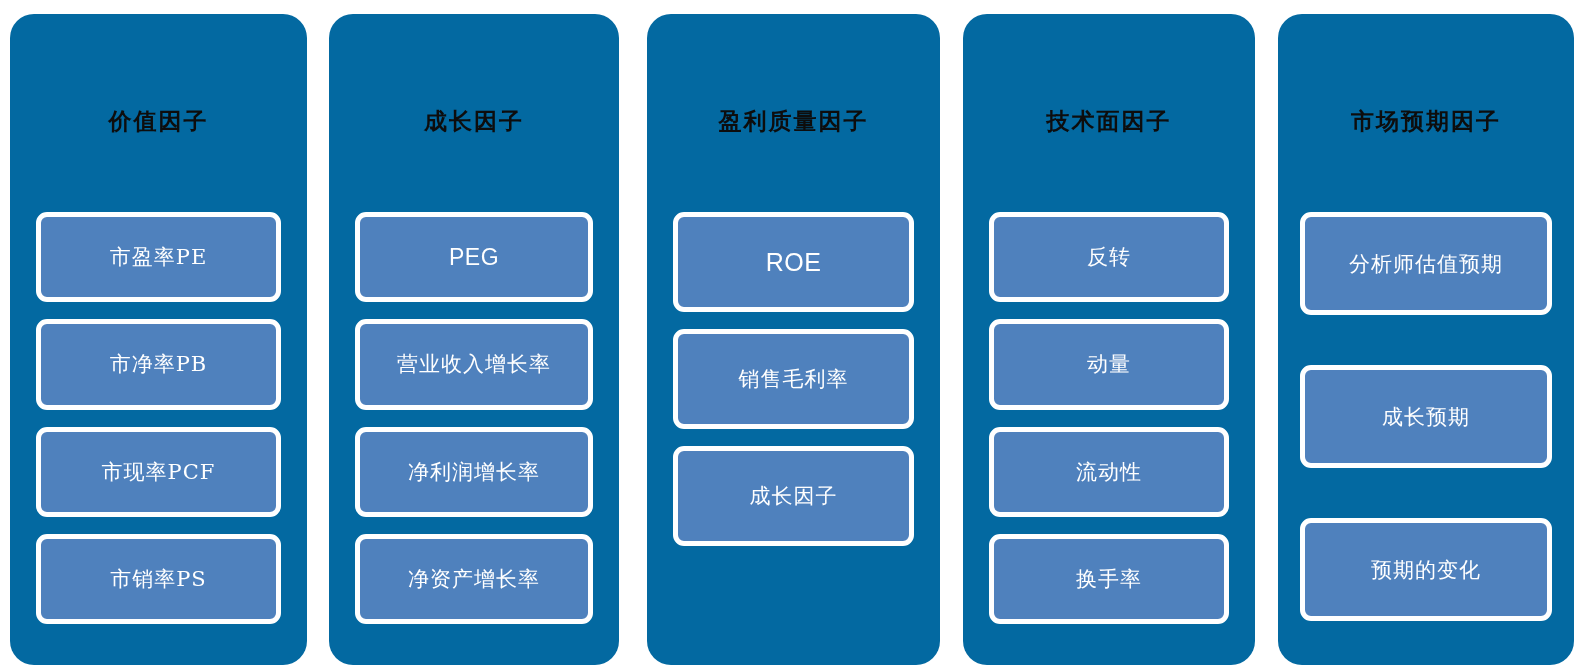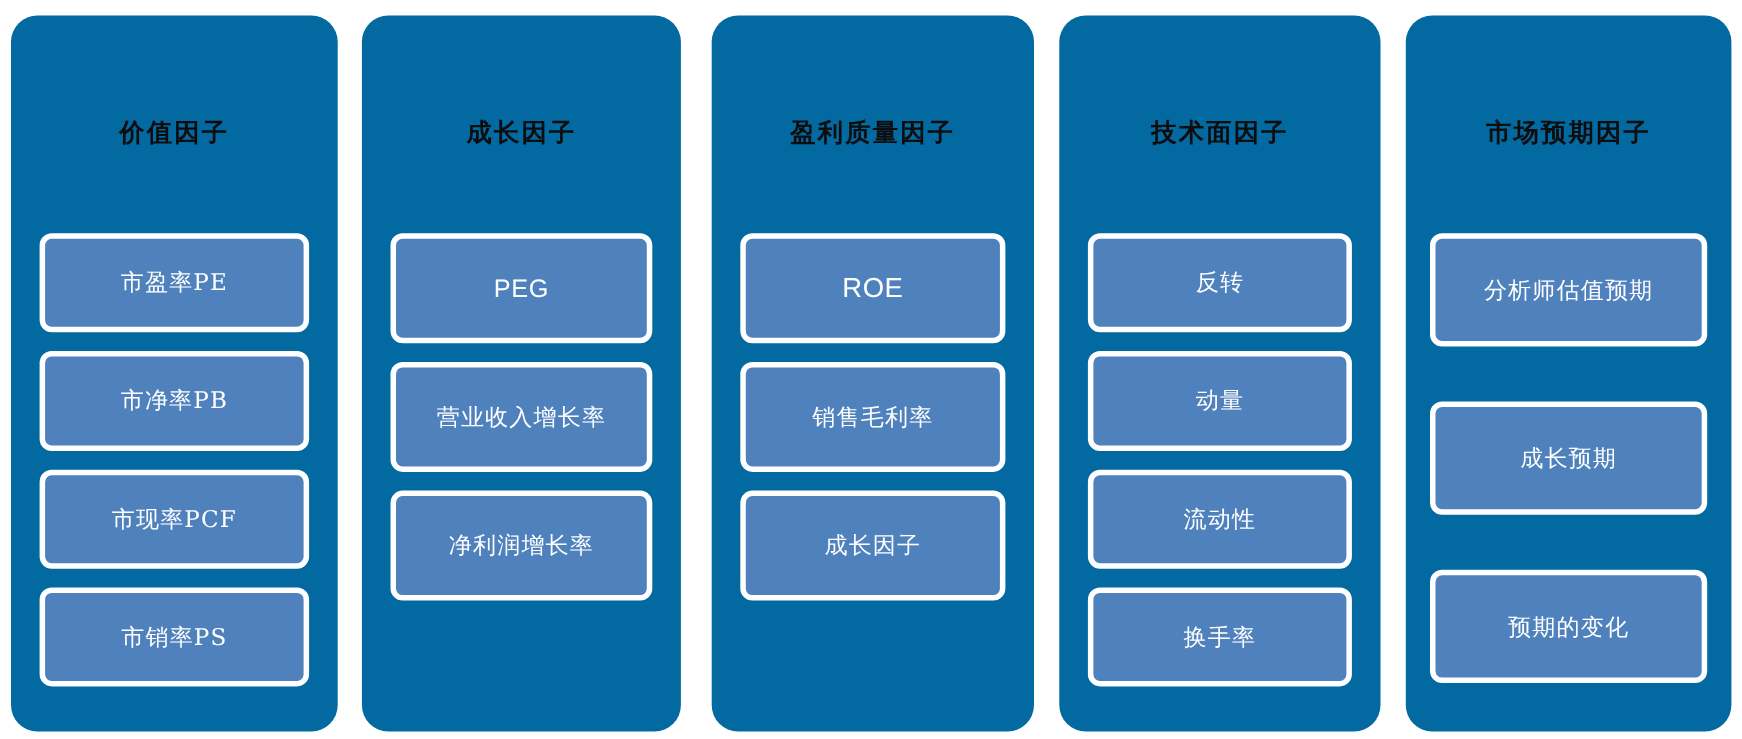--- a/index.html
+++ b/index.html
@@ -130,20 +130,23 @@
       <div class="box-stack count4">
         <div class="cell">
           <span class="cell-label latin bold">PEG</span>
         </div>
         <div class="cell">
           <span class="cell-label mixed">营业收入增长率</span>
         </div>
         <div class="cell">
           <span class="cell-label mixed">净利润增长率</span>
         </div>
+        <div class="cell">
+          <span class="cell-label mixed">净资产增长率</span>
+        </div>
       </div>
     </div>
     <div class="panel p2">
       <div class="panel-title">盈利质量因子</div>
       <div class="box-stack count4">
         <div class="cell">
           <span class="cell-label latin">ROE</span>
         </div>
         <div class="cell">
           <span class="cell-label mixed">销售毛利率</span>

